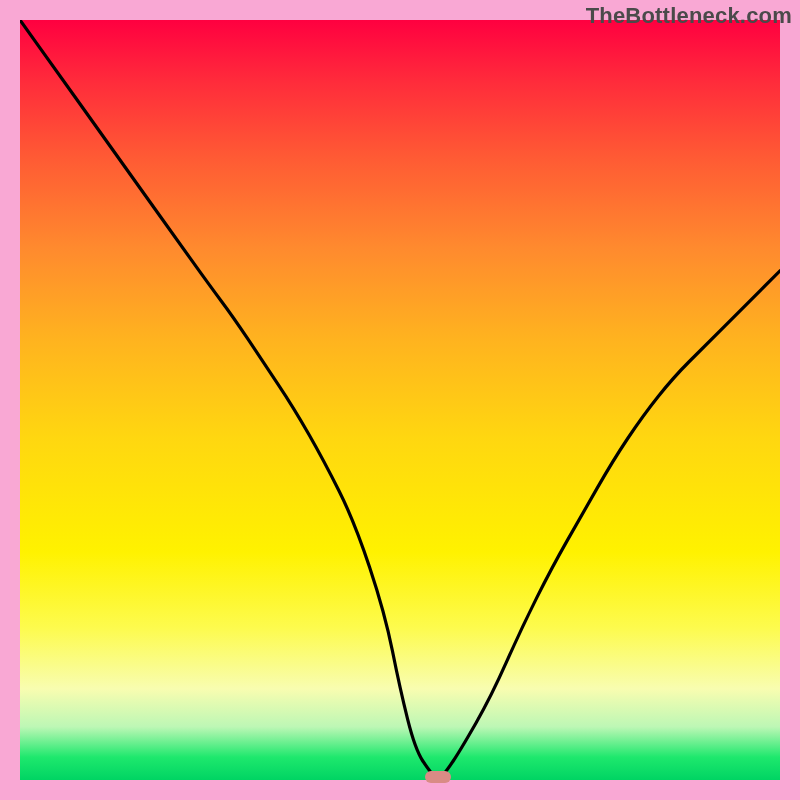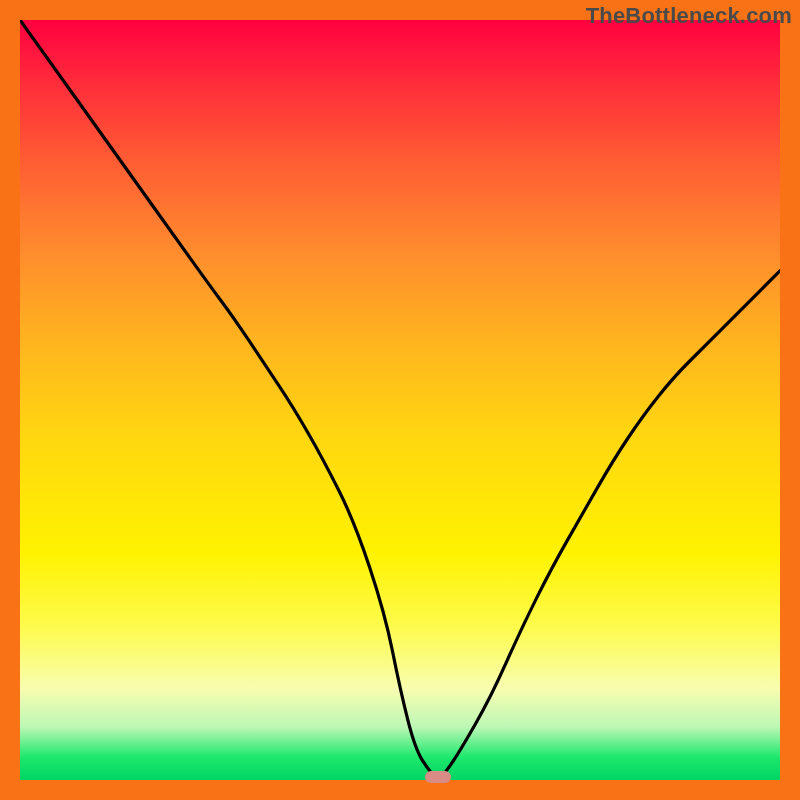--- a/index.html
+++ b/index.html
@@ -8,21 +8,21 @@
     width: 800px;
     height: 800px;
     background: #000;
     overflow: hidden;
     font-family: Arial, Helvetica, sans-serif;
   }
   .stage {
     position: relative;
     width: 800px;
     height: 800px;
-    background: #f97316;
+    background: #f9a8d4;
   }
   .watermark {
     position: absolute;
     top: 3px;
     right: 8px;
     color: #4a4a4a;
     font-size: 22px;
     font-weight: 600;
     letter-spacing: 0.2px;
     z-index: 4;

